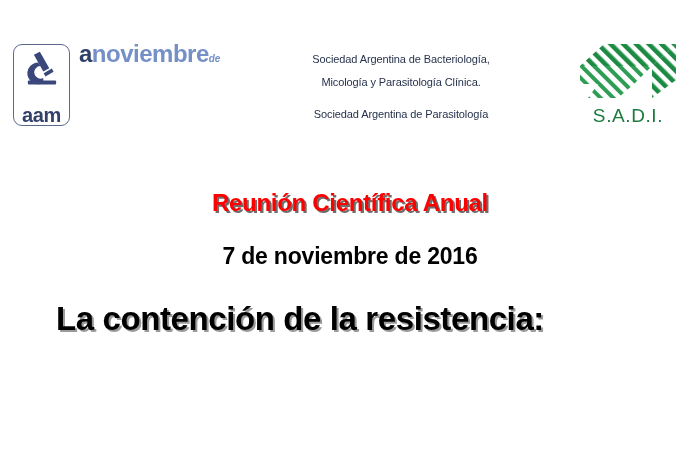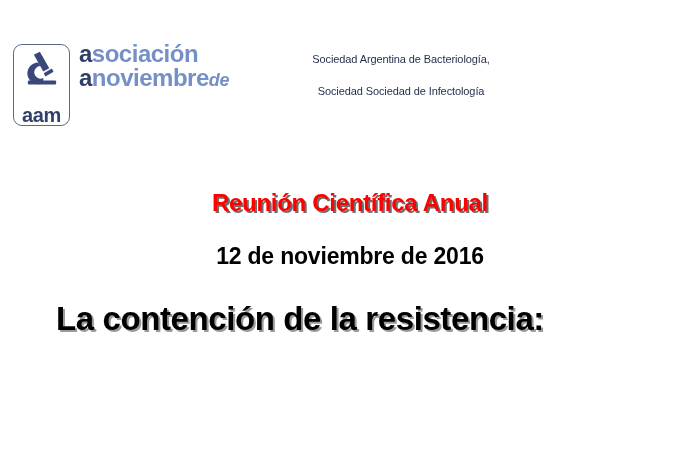--- a/index.html
+++ b/index.html
@@ -77,21 +77,21 @@
     font-weight: bold;
     font-size: 24px;
     color: #7490c6;
     white-space: nowrap;
     letter-spacing: -0.5px;
   }
   .wm-line .cap {
     color: #303f67;
   }
   .wm-de {
-    font-size: 18px;
+    font-size: 10px;
     color: #7490c6;
     font-weight: bold;
     letter-spacing: -0.2px;
     font-style: italic;
   }
 
   
   #society-text {
     position: absolute;
     left: 236px;
@@ -196,36 +196,57 @@
 
             <path d="M17.5 13.5 a12.6 12.6 0 1 0 6.0 23.7 l0 -5.6 a7.4 7.4 0 1 1 -3.2 -14.1 z"></path>
 
             <rect x="5.5" y="34.5" width="33" height="4.6" rx="1.2"></rect>
           </g>
         </svg>
         <div id="aam-mark-text">aam</div>
       </div>
 
       <div id="aam-wordmark">
-        <div class="wm-line"><span class="cap">a</span><span>sociación</span></div>
         <div class="wm-line"><span class="cap">a</span><span>noviembre</span><span class="wm-de">de</span></div>
       </div>
 
     </div>
 
     <div id="society-text">
       <div class="soc-line">Sociedad Argentina de Bacteriología,</div>
+      <div class="soc-line">Micología y Parasitología Clínica.</div>
       <div class="soc-gap"></div>
-      <div class="soc-line">Sociedad Sociedad de Infectología</div>
+      <div class="soc-line">Sociedad Argentina de Parasitología</div>
     </div>
 
+    <div id="sadi-block">
+      <svg id="sadi-mark" viewBox="0 0 100 62">
+        <defs>
+          <pattern id="hatch" patternUnits="userSpaceOnUse" width="9" height="9" patternTransform="rotate(-45)">
+            <rect x="0" y="0" width="4.6" height="9" fill="#1c8a42"></rect>
+          </pattern>
+          <pattern id="hatch2" patternUnits="userSpaceOnUse" width="9" height="9" patternTransform="rotate(-45)">
+            <rect x="0" y="0" width="4.0" height="9" fill="#2e9e55"></rect>
+          </pattern>
+        </defs>
+
+        <polygon points="26,4 98,4 74,26 2,26" fill="url(#hatch)"></polygon>
+
+        <polygon points="74,26 98,4 98,40 74,58" fill="url(#hatch)"></polygon>
+
+        <polygon points="2,26 74,26 56,44 2,44" fill="url(#hatch2)"></polygon>
+
+        <polygon points="20,44 56,44 40,58 10,58" fill="url(#hatch2)"></polygon>
+      </svg>
+      <div id="sadi-text">S.A.D.I.</div>
+    </div>
 
   </div>
 
   <div id="red-title">Reunión Científica Anual</div>
 
-  <div id="date-line">12 de noviembre de 2016</div>
+  <div id="date-line">7 de noviembre de 2016</div>
 
   <div id="main-heading">
     <div class="mh-line">La contención de la resistencia:</div>
   </div>
 
 </div>
 
 </body></html>

